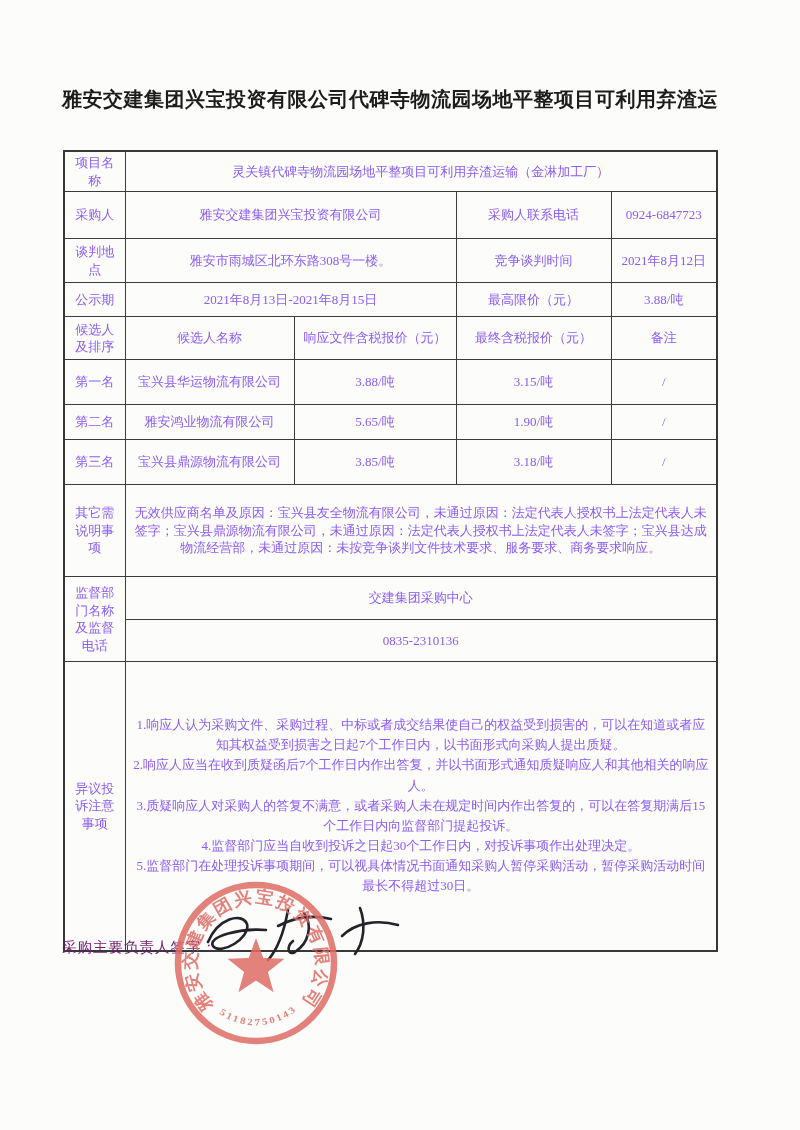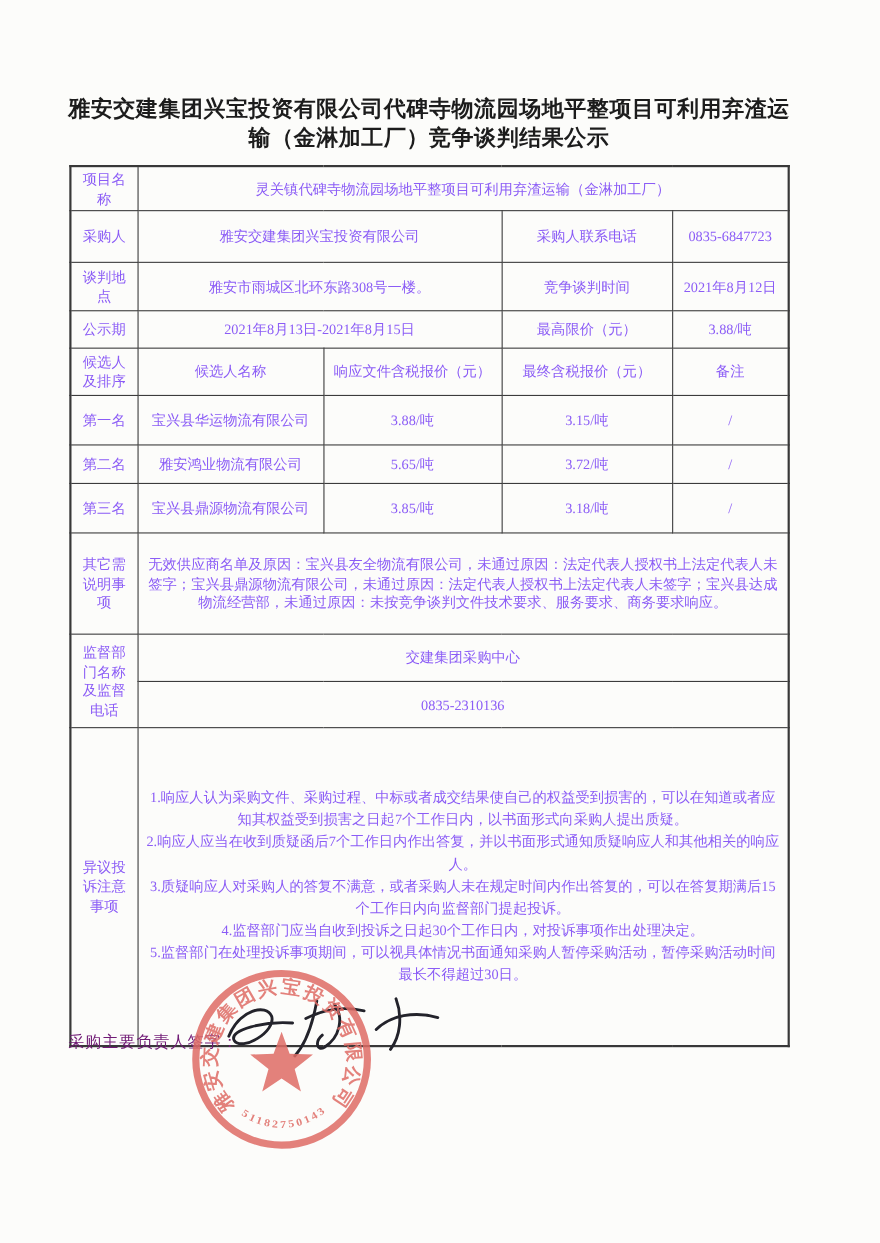--- a/index.html
+++ b/index.html
@@ -42,41 +42,40 @@
   .stamp-text{font-family:"Liberation Serif","DejaVu Serif",serif;font-weight:bold;}
   .sig-svg{position:absolute;left:192px;top:896px;}
 </style>
 </head>
 <body>
 
 <div class="page">
 
   <h1 class="title">
     <span class="tl">雅安交建集团兴宝投资有限公司代碑寺物流园场地平整项目可利用弃渣运</span>
-    <span class="tl">输（金淋加工厂）竞争谈判结果公示</span>
   </h1>
 
   <table class="doc">
     <colgroup>
       <col style="width:61px">
         <col style="width:169px">
         <col style="width:162px">
       <col style="width:155px">
         <col style="width:106px">
     </colgroup>
     <tbody>
       <tr style="height:34px">
         <td class="lab">项目名称</td>
         <td class="left" colspan="4">灵关镇代碑寺物流园场地平整项目可利用弃渣运输（金淋加工厂）</td>
       </tr>
       <tr style="height:47px">
         <td class="lab">采购人</td>
         <td class="left" colspan="2">雅安交建集团兴宝投资有限公司</td>
         <td>采购人联系电话</td>
-        <td>0835-6847723</td>
+        <td>0924-6847723</td>
       </tr>
       <tr style="height:44px">
         <td class="lab">谈判地点</td>
         <td class="left" colspan="2">雅安市雨城区北环东路308号一楼。</td>
         <td>竞争谈判时间</td>
         <td>2021年8月12日</td>
       </tr>
       <tr style="height:34px">
         <td class="lab">公示期</td>
         <td colspan="2">2021年8月13日-2021年8月15日</td>
@@ -94,21 +93,21 @@
         <td class="lab">第一名</td>
         <td>宝兴县华运物流有限公司</td>
         <td>3.88/吨</td>
         <td>3.15/吨</td>
         <td>/</td>
       </tr>
       <tr style="height:35px">
         <td class="lab">第二名</td>
         <td>雅安鸿业物流有限公司</td>
         <td>5.65/吨</td>
-        <td>3.72/吨</td>
+        <td>1.90/吨</td>
         <td>/</td>
       </tr>
       <tr style="height:45px">
         <td class="lab">第三名</td>
         <td>宝兴县鼎源物流有限公司</td>
         <td>3.85/吨</td>
         <td>3.18/吨</td>
         <td>/</td>
       </tr>
       <tr style="height:92px">

